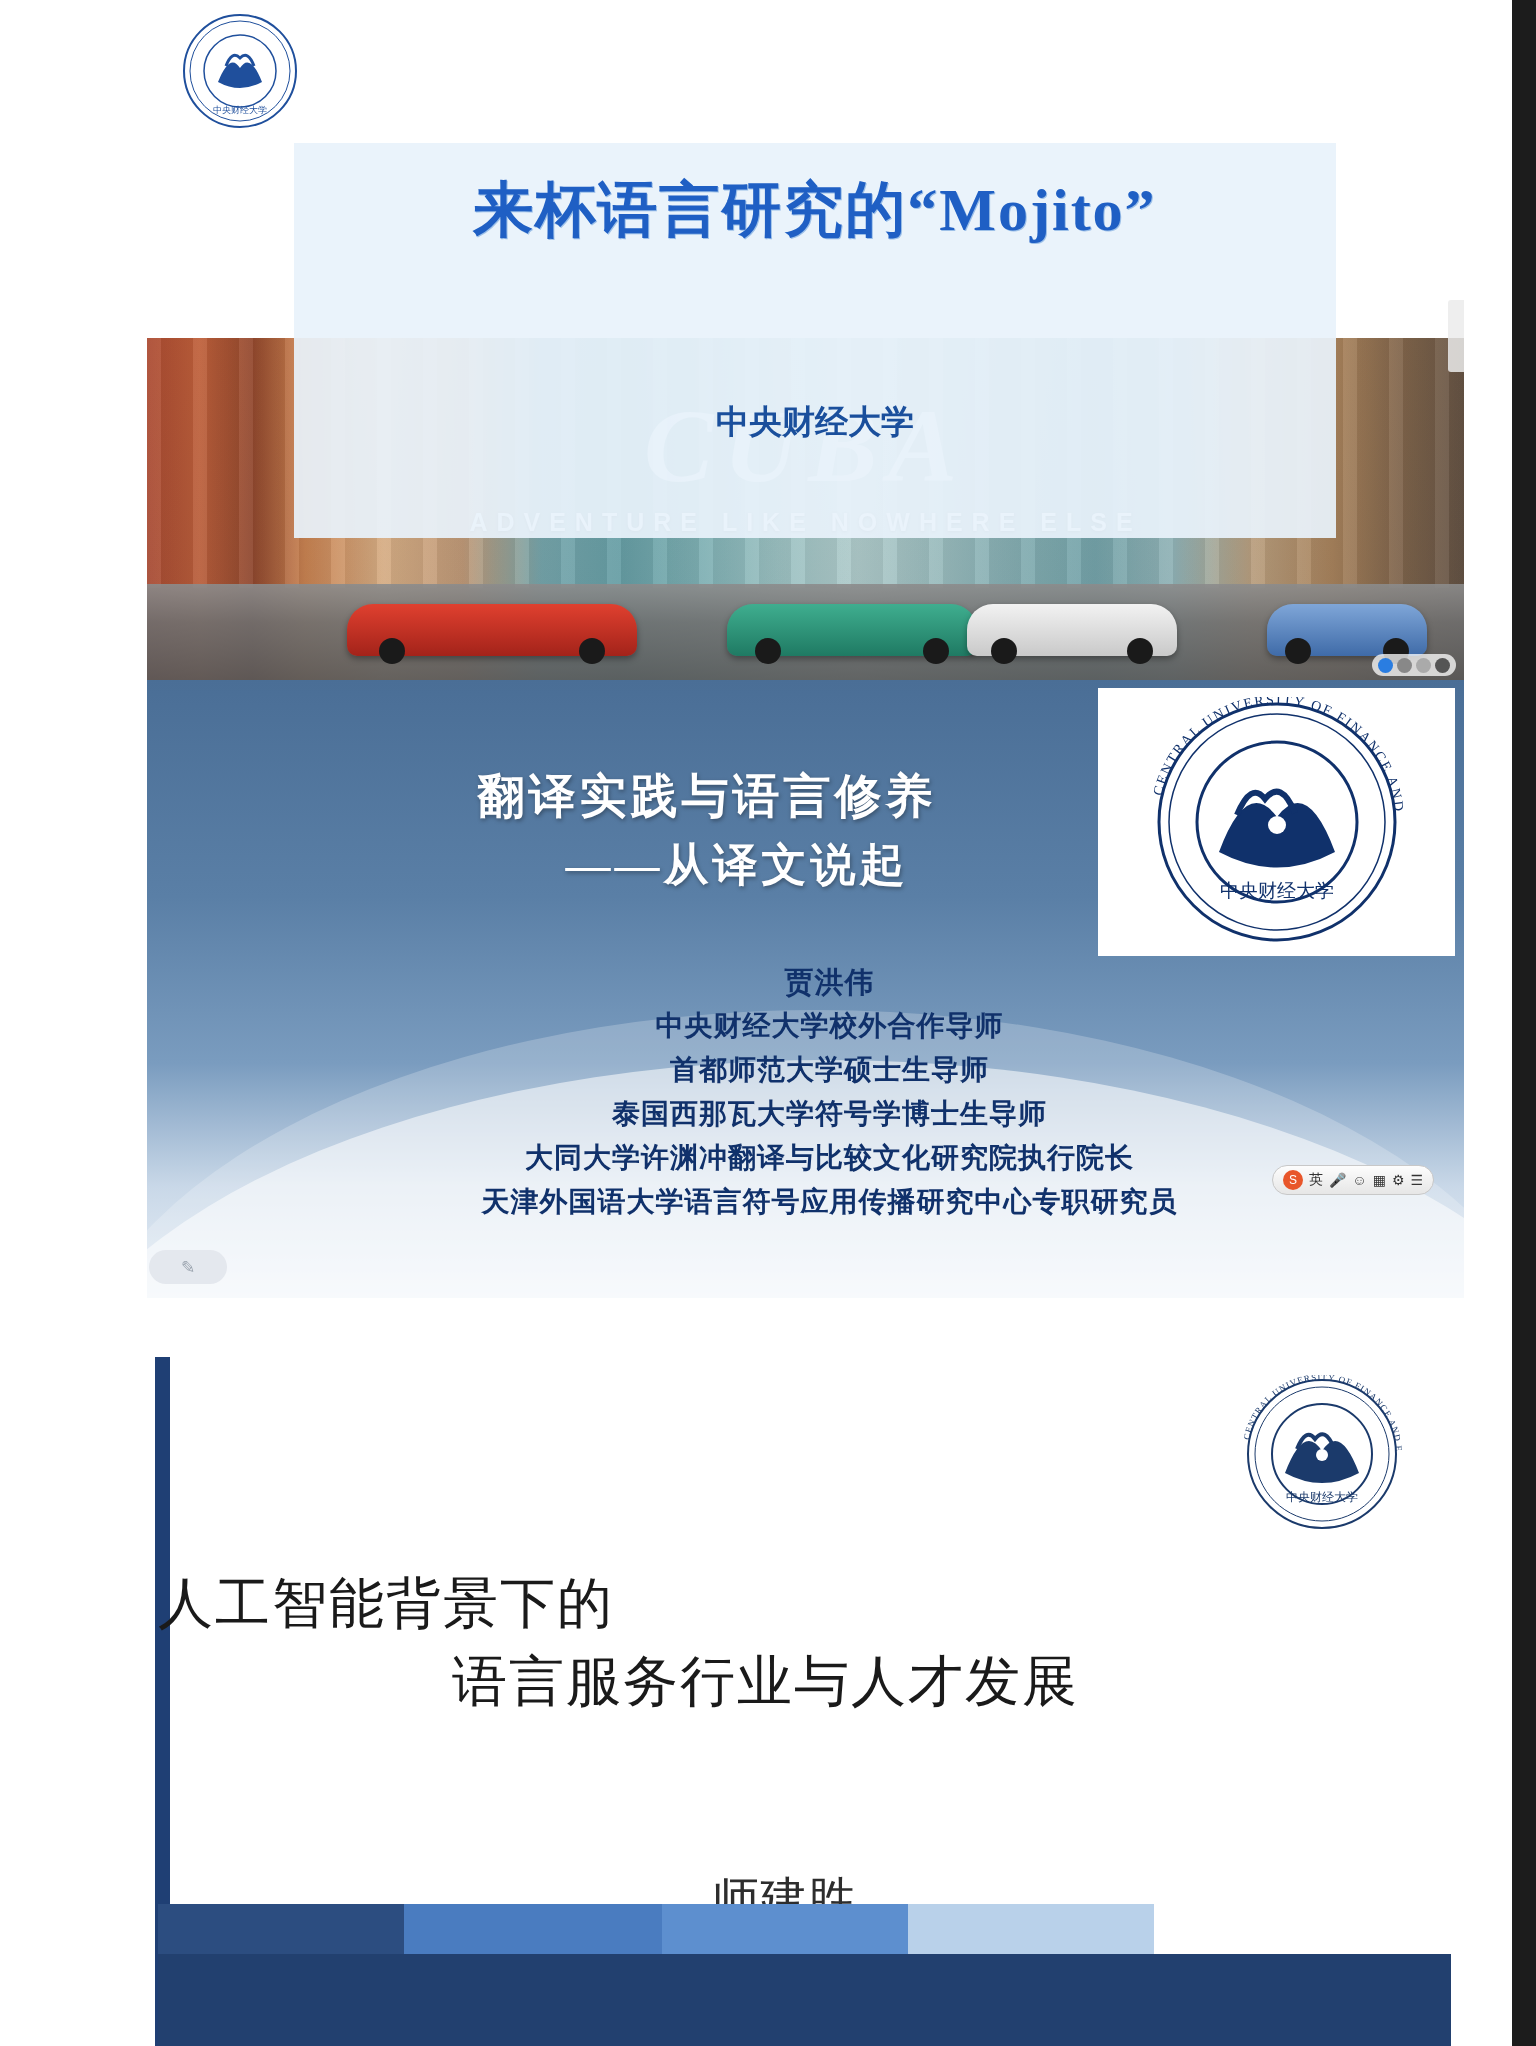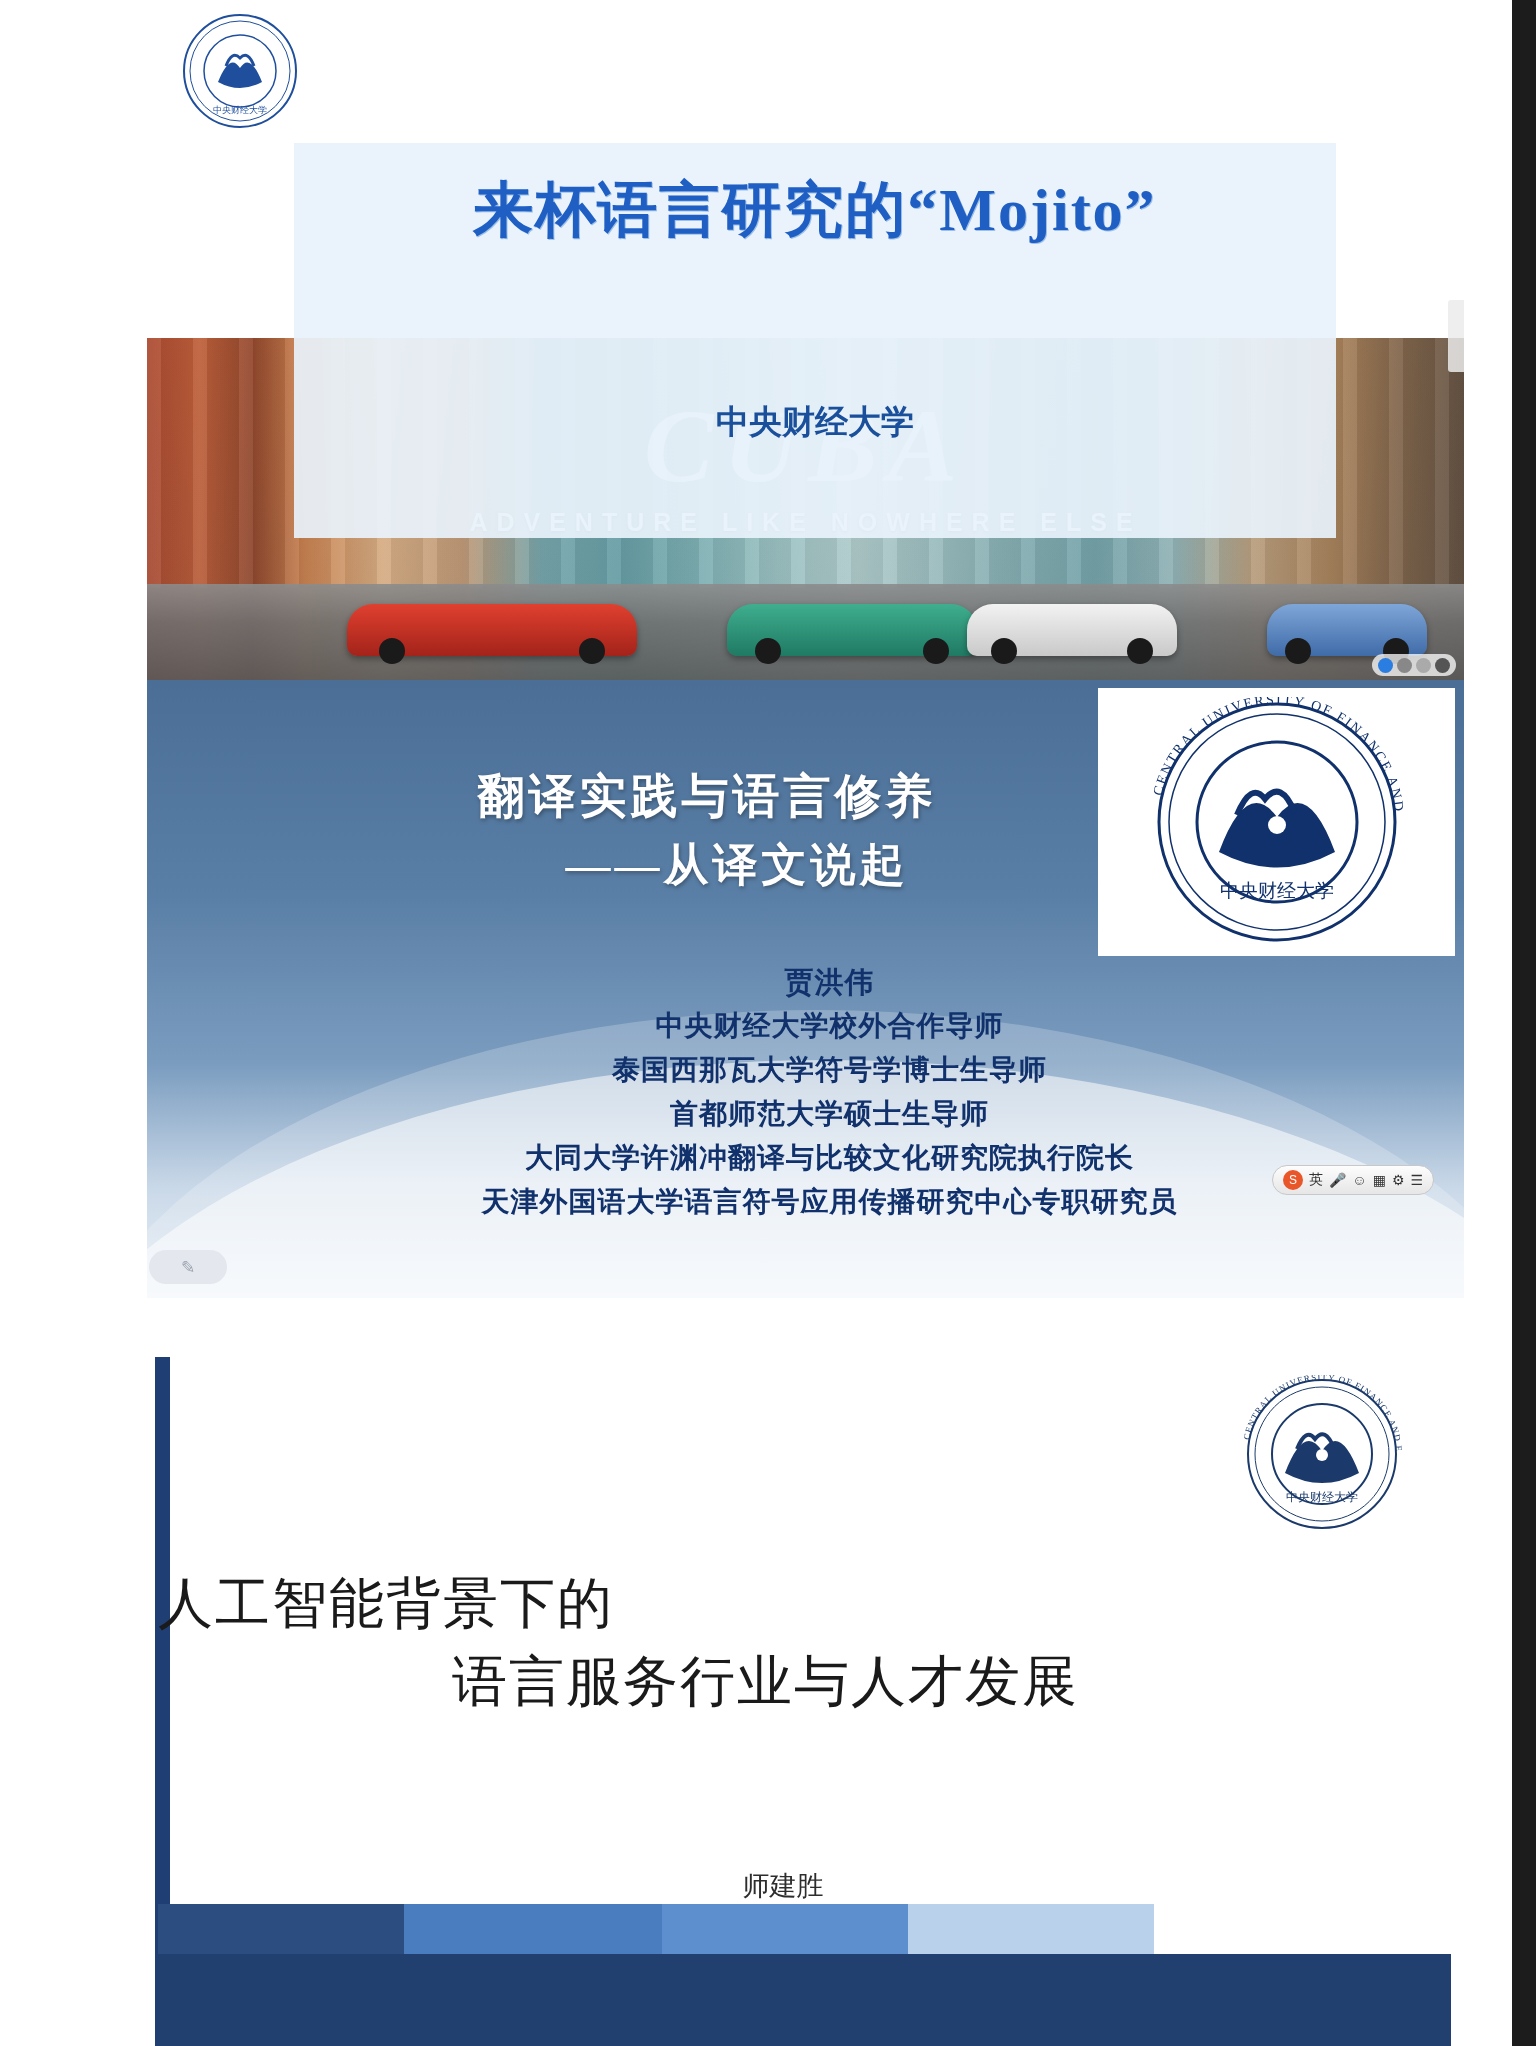--- a/index.html
+++ b/index.html
@@ -306,21 +306,21 @@
     font-family: "Liberation Sans", sans-serif;
     font-size: 55px;
     color: #1a1a1a;
     letter-spacing: 2px;
   }
   .s3-author {
     position: absolute;
     left: 0; top: 511px; width: 1250px;
     text-align: center;
     font-family: "Liberation Serif", serif;
-    font-size: 27px;
+    font-size: 48px;
     color: #2d2d2d;
   }
   .s3-org {
     position: absolute;
     left: 0; top: 565px; width: 1250px;
     text-align: center;
     font-family: "Liberation Serif", serif;
     font-size: 38px;
     color: #2d2d2d;
   }
@@ -423,22 +423,22 @@
         <path id="arc2" d="M32 125 a118 118 0 0 1 236 0" fill="none"></path>
         <text font-size="14" fill="#10316b" font-family="Liberation Serif, serif" letter-spacing="2">
           <textPath href="#arc2" startOffset="7%">CENTRAL UNIVERSITY OF FINANCE AND ECONOMICS</textPath>
         </text>
       </svg>
     </div>
 
     <div class="s2-lines">
       <div class="s2-line name">贾洪伟</div>
       <div class="s2-line">中央财经大学校外合作导师</div>
+      <div class="s2-line">首都师范大学硕士生导师</div>
       <div class="s2-line">泰国西那瓦大学符号学博士生导师</div>
-      <div class="s2-line">首都师范大学硕士生导师</div>
       <div class="s2-line">大同大学许渊冲翻译与比较文化研究院执行院长</div>
       <div class="s2-line">天津外国语大学语言符号应用传播研究中心专职研究员</div>
     </div>
 
     <div class="s2-ime">
       <span class="ime-logo">S</span>
       <span>英</span>
       <span>🎤</span>
       <span>☺</span>
       <span>▦</span>

